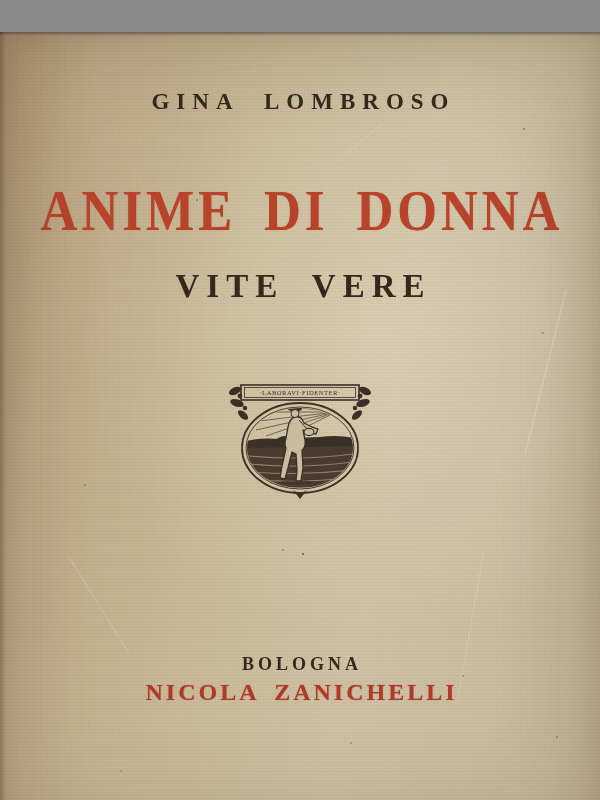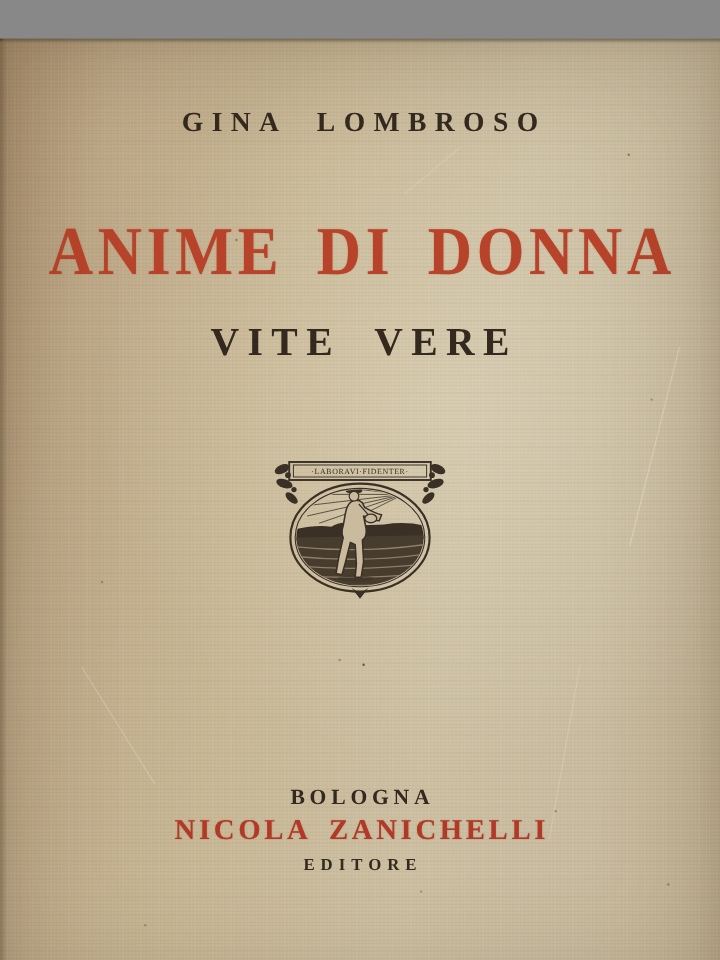--- a/index.html
+++ b/index.html
@@ -161,21 +161,20 @@
         <circle cx="102" cy="61" r="0.8" fill="#3a3026"></circle>
         <circle cx="96" cy="63" r="0.8" fill="#3a3026"></circle>
       </g>
     </g>
 
     <path d="M69,108 Q76,114 83,108 L76,117 Z" fill="#3a3026"></path>
   </svg>
 
   <div class="line city">BOLOGNA</div>
   <div class="line publisher">NICOLA ZANICHELLI</div>
-  <div class="line role">EDITORE</div>
 
   <div class="specks"></div>
   <div class="scratch s1"></div>
   <div class="scratch s2"></div>
   <div class="scratch s3"></div>
   <div class="scratch s4"></div>
   <div class="vignette"></div>
   <div class="edge-top"></div>
   <div class="edge-left"></div>
   <div class="edge-bottom"></div>

